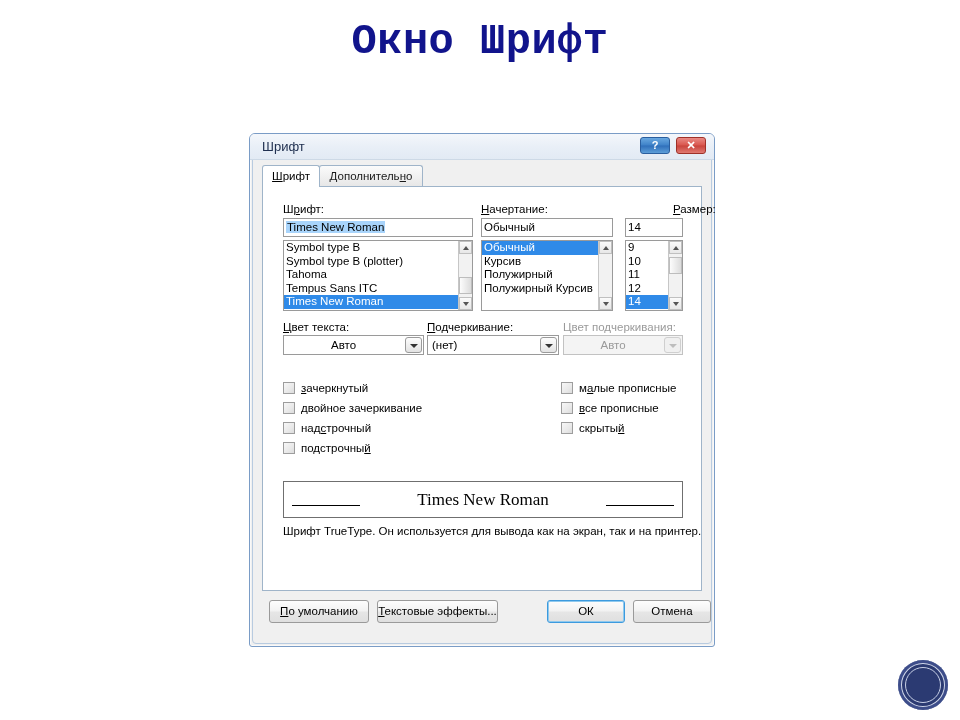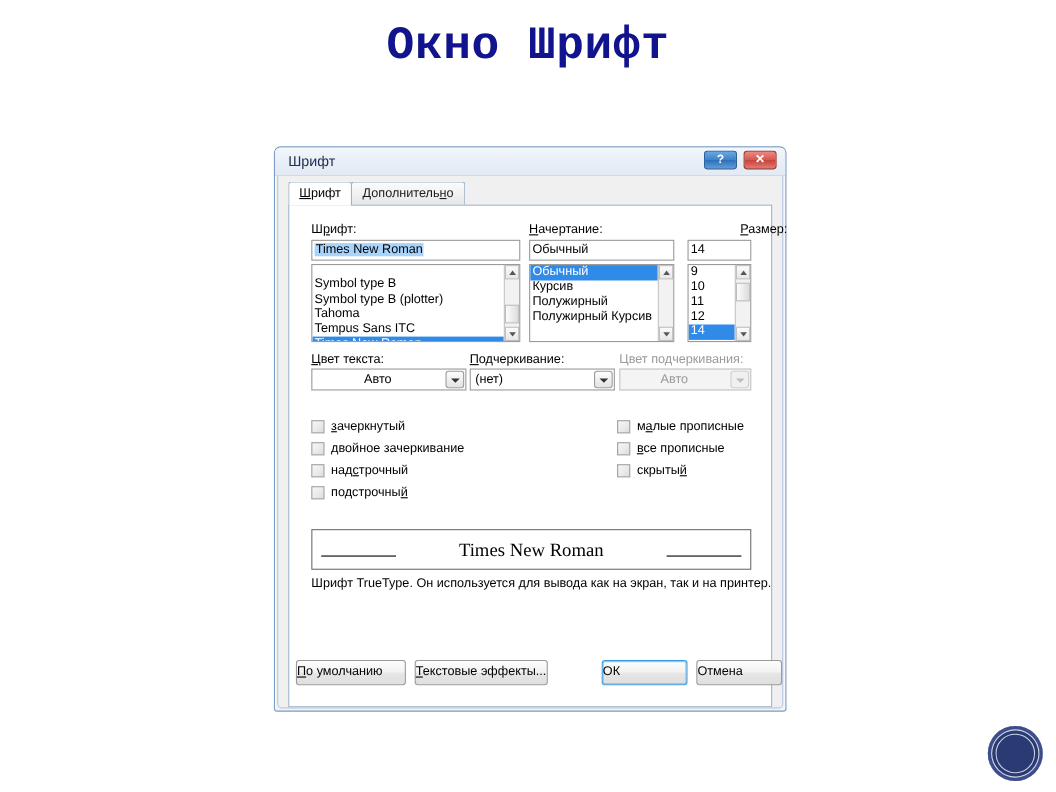--- a/index.html
+++ b/index.html
@@ -79,21 +79,21 @@
     border:1px solid #9fb4c9;border-bottom:none;
     border-radius:3px 3px 0 0;
     font-size:11.5px;line-height:20px;text-align:center;cursor:pointer;
   }
   .tab.active{left:0;width:58px;background:#ffffff;color:#000;z-index:2;}
   .tab.inactive{left:57px;width:104px;background:linear-gradient(to bottom,#fbfbfb,#e6e6e6);color:#1a1a1a;}
   .tab-underline{text-decoration:underline;}
 
   
   .tabpage{
-    position:absolute;left:12px;top:52px;width:440px;height:457px;
+    position:absolute;left:12px;top:52px;width:440px;height:405px;
     background:#ffffff;border:1px solid #9fb4c9;box-sizing:border-box;
   }
 
   
   .lbl{position:absolute;font-size:11.5px;color:#000;white-space:nowrap;}
   .lbl.dis{color:#9a9a9a;}
   .u{text-decoration:underline;}
 
   
   .field{
@@ -198,21 +198,21 @@
   .sample-rule.r{right:8px;width:68px;}
   .sample-note{
     position:absolute;font-size:11.5px;color:#000;white-space:nowrap;
   }
 
   
   .btn{
     position:absolute;box-sizing:border-box;height:23px;
     background:linear-gradient(to bottom,#fdfdfd 0%,#f2f2f2 48%,#e6e6e6 52%,#dfdfdf 100%);
     border:1px solid #9a9a9a;border-radius:3px;
-    font-size:11.5px;line-height:21px;color:#000;cursor:pointer;
+    font-size:11.5px;line-height:21px;text-align:center;color:#000;cursor:pointer;
     white-space:nowrap;
   }
   .btn.focus{
     border:1px solid #3c9ade;
     box-shadow:0 0 0 1px #8fc9ee inset;
   }
 </style>
 </head>
 <body>
 
@@ -252,21 +252,21 @@
       <span class="selhl">Times New Roman</span>
     </div>
     <div class="field" style="left:218px;top:31px;width:132px;">
       <span>Обычный</span>
     </div>
     <div class="field" style="left:362px;top:31px;width:58px;">
       <span>14</span>
     </div>
 
     <div class="listbox" style="left:20px;top:53px;width:190px;height:71px;">
-      <div class="lb-items" style="right:14px;margin-top:11px;">
+      <div class="lb-items" style="right:14px;">
         <div class="lb-item">Symbol type B</div>
         <div class="lb-item">Symbol type B (plotter)</div>
         <div class="lb-item">Tahoma</div>
         <div class="lb-item">Tempus Sans ITC</div>
         <div class="lb-item sel">Times New Roman</div>
       </div>
       <div class="vsb">
         <div class="arw up">
             <i></i>
           </div>

